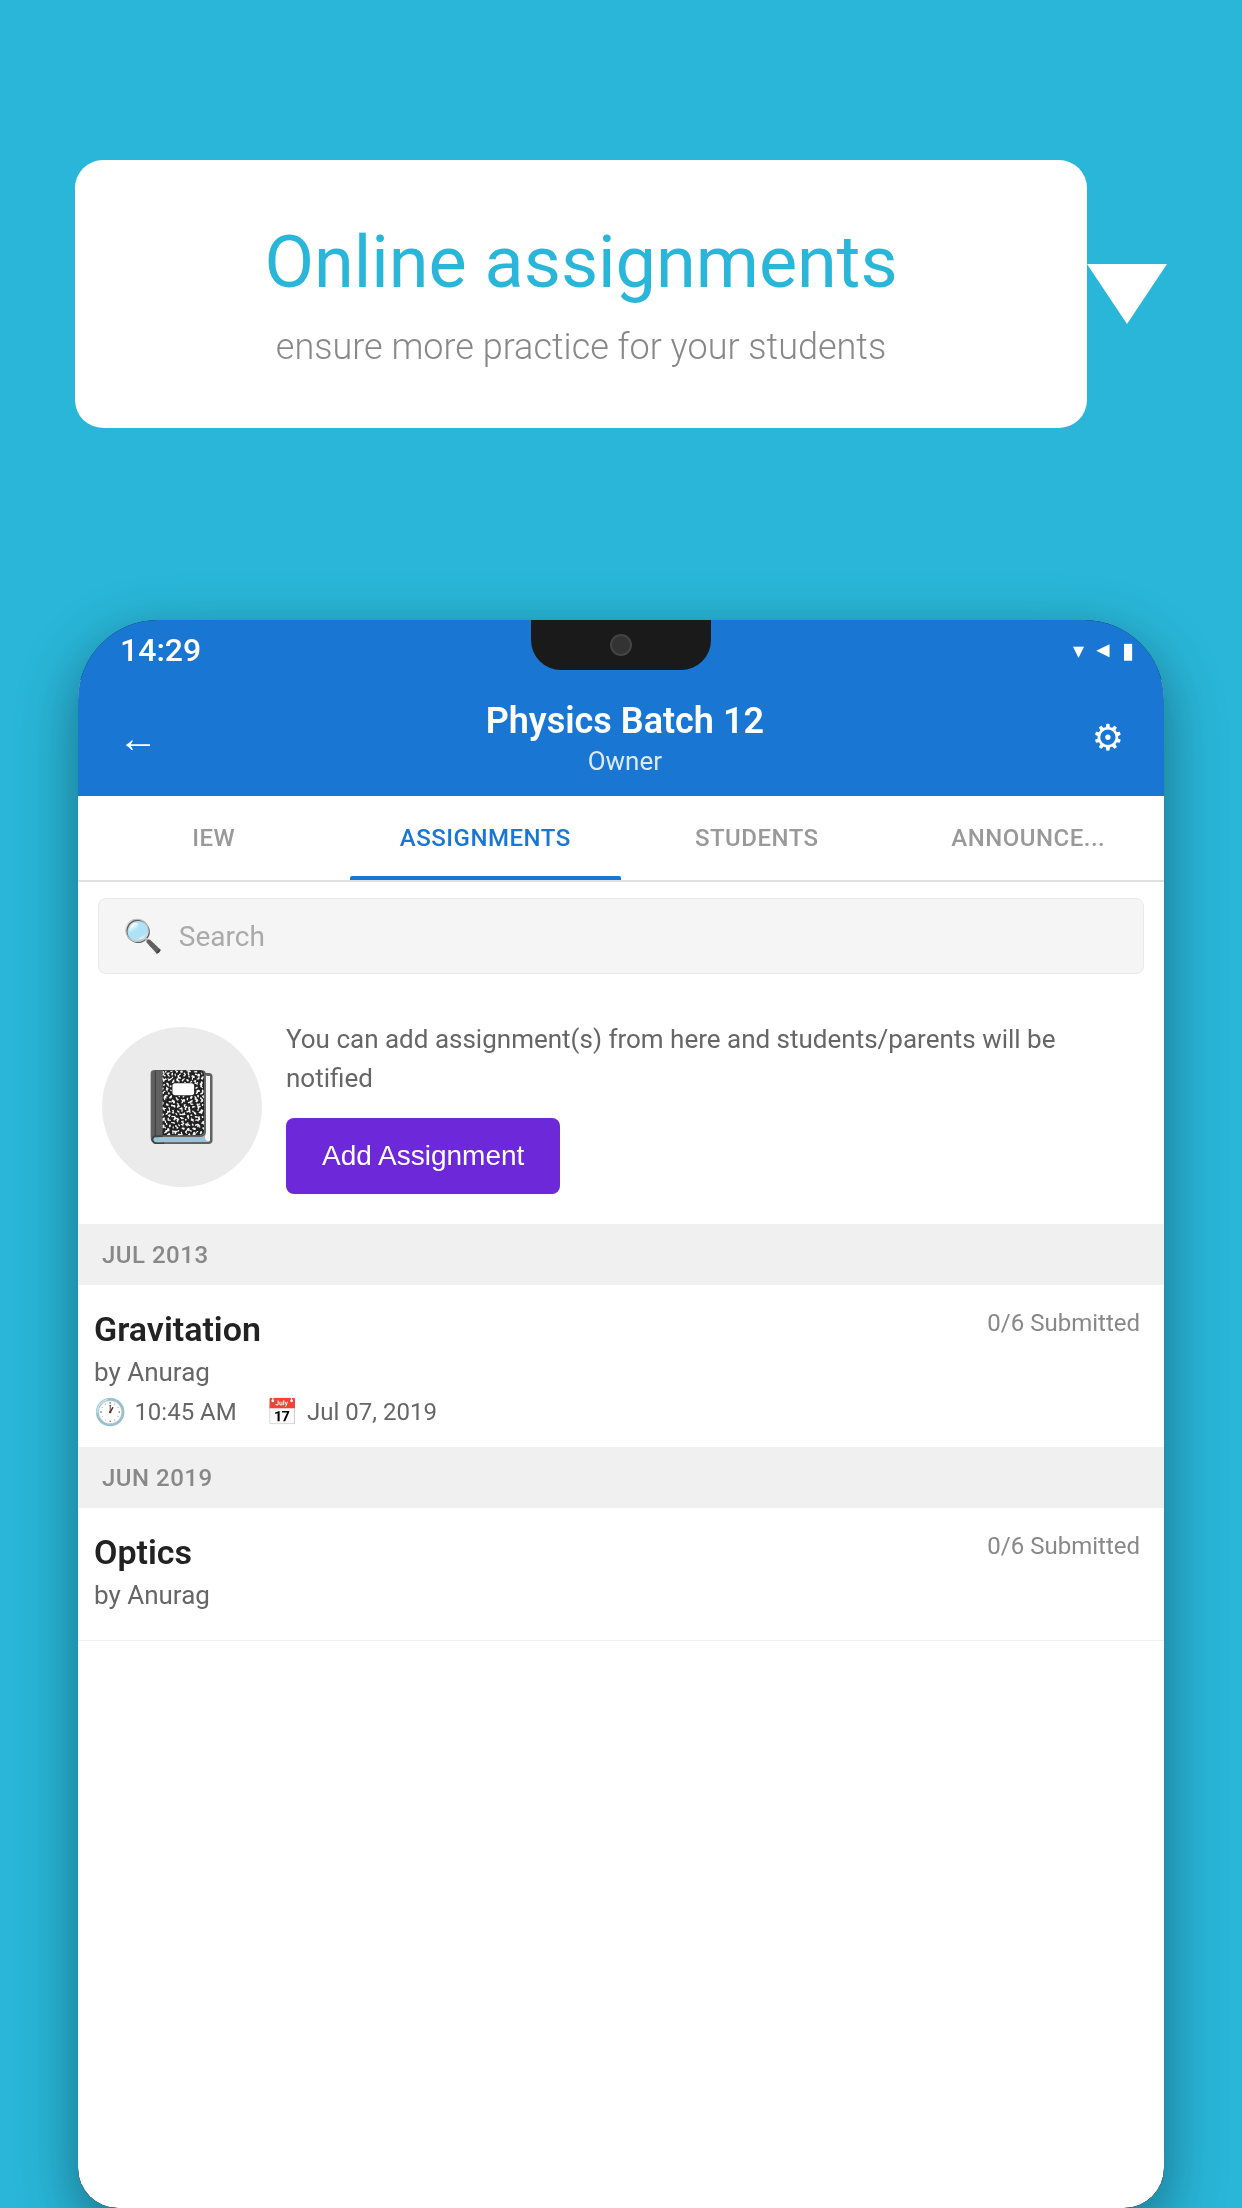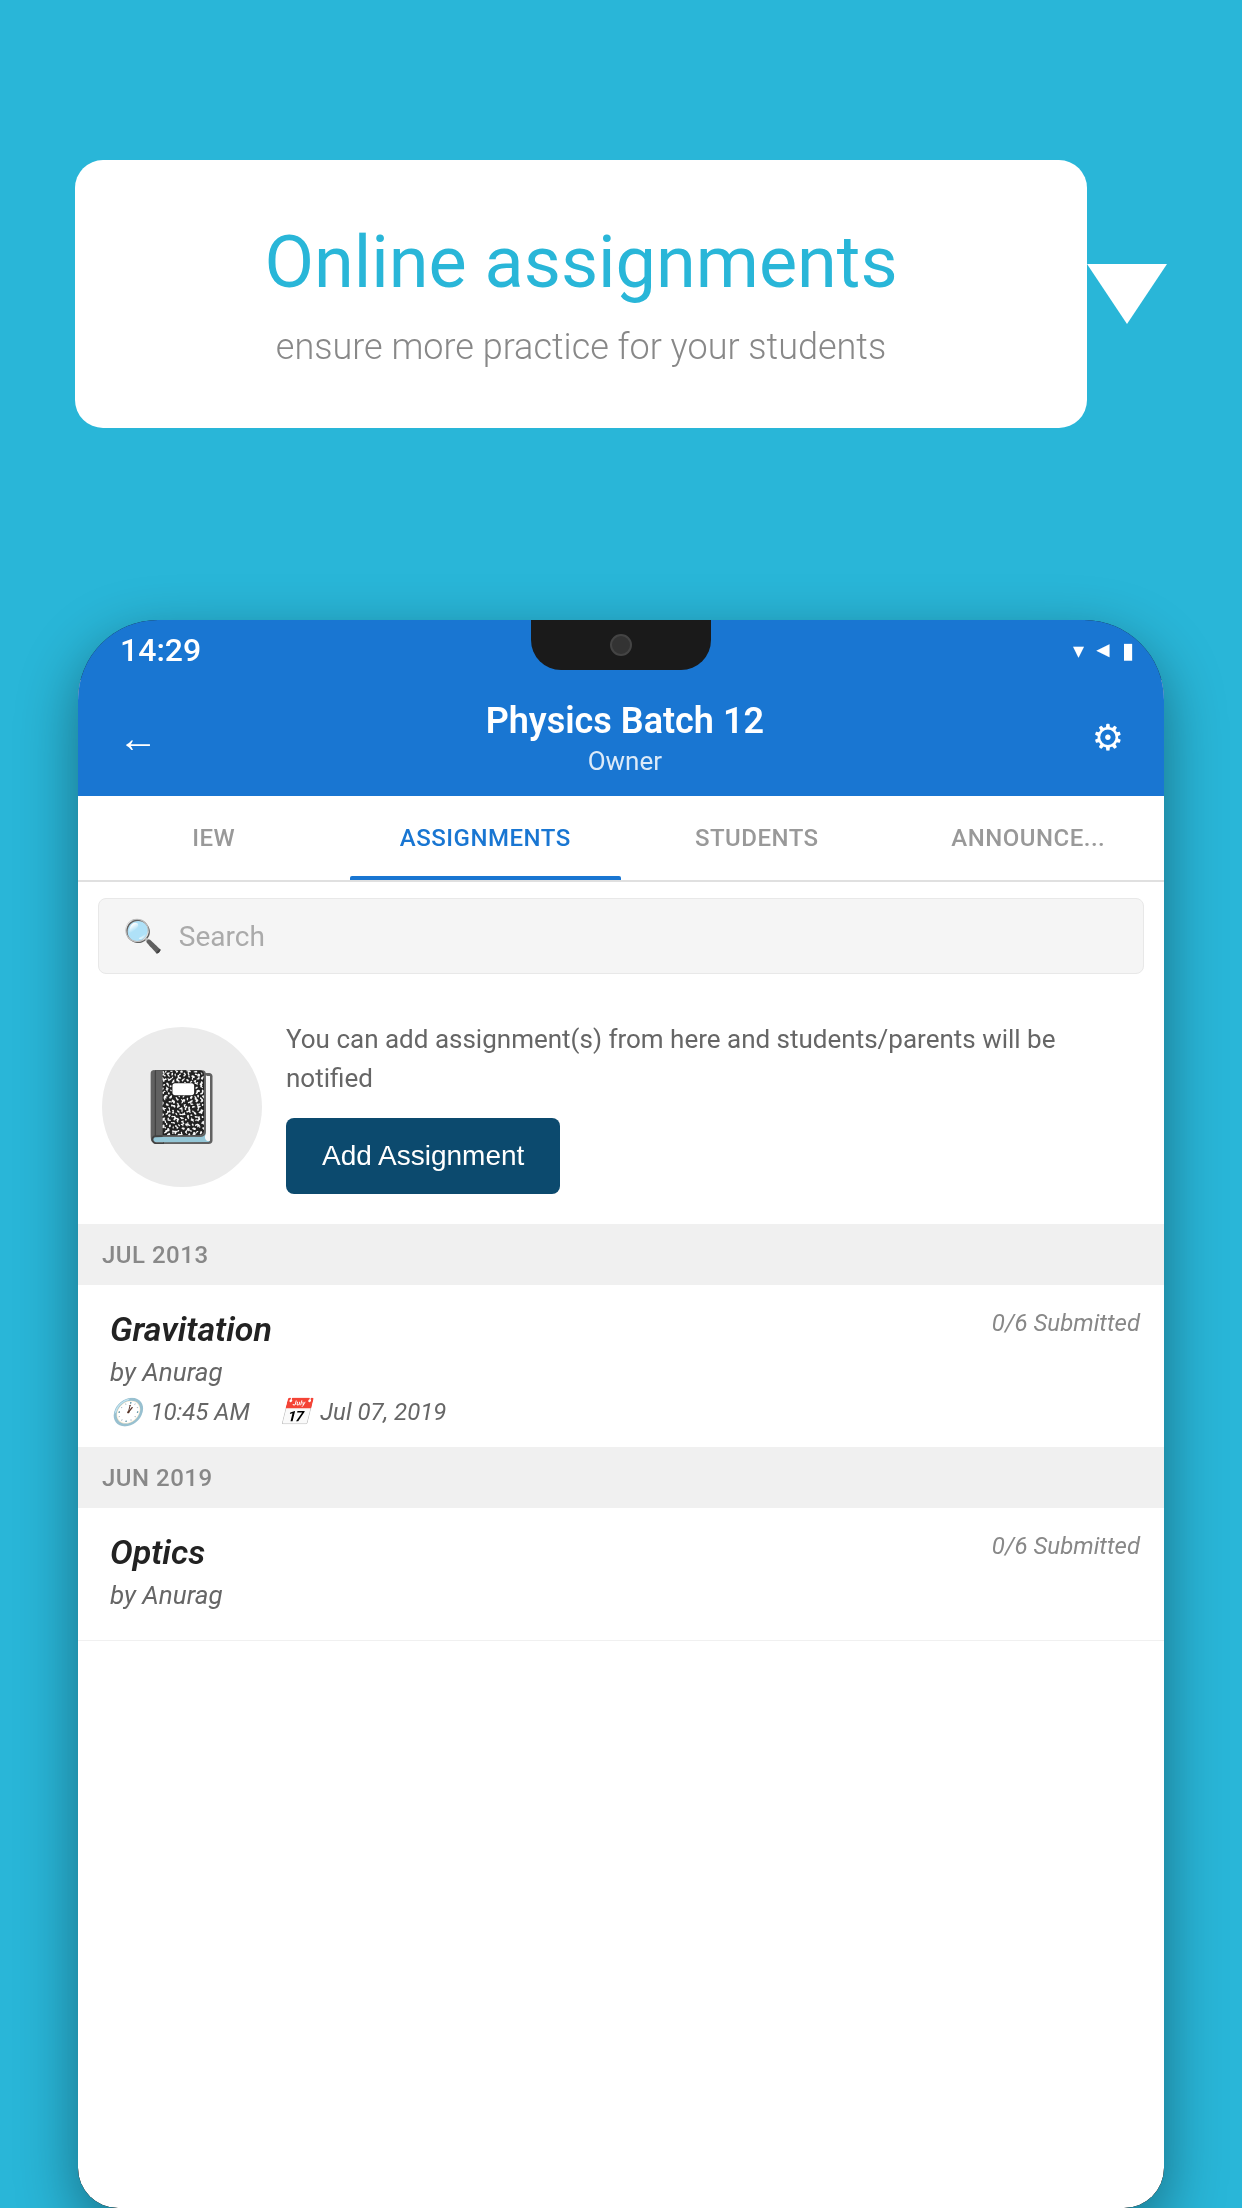--- a/index.html
+++ b/index.html
@@ -263,21 +263,21 @@
     }
 
     .promo-description {
       font-size: 26px;
       color: #666;
       line-height: 1.5;
       margin-bottom: 20px;
     }
 
     .add-assignment-btn {
-      background: #0c4a6e;
+      background: #6d28d9;
       color: white;
       border: none;
       border-radius: 8px;
       padding: 22px 36px;
       font-size: 28px;
       font-weight: 500;
       cursor: pointer;
       display: inline-block;
     }
 
@@ -286,24 +286,23 @@
       background: #f0f0f0;
       padding: 16px 24px;
       font-size: 24px;
       color: #888;
       font-weight: 500;
       letter-spacing: 0.5px;
     }
 
     
     .assignment-item {
-      padding: 24px 24px 20px 32px;
+      padding: 24px 24px 20px 16px;
       border-bottom: 1px solid #f0f0f0;
       background: white;
-      font-style: italic;
     }
 
     .assignment-top-row {
       display: flex;
       justify-content: space-between;
       align-items: flex-start;
       margin-bottom: 8px;
     }
 
     .assignment-title {

